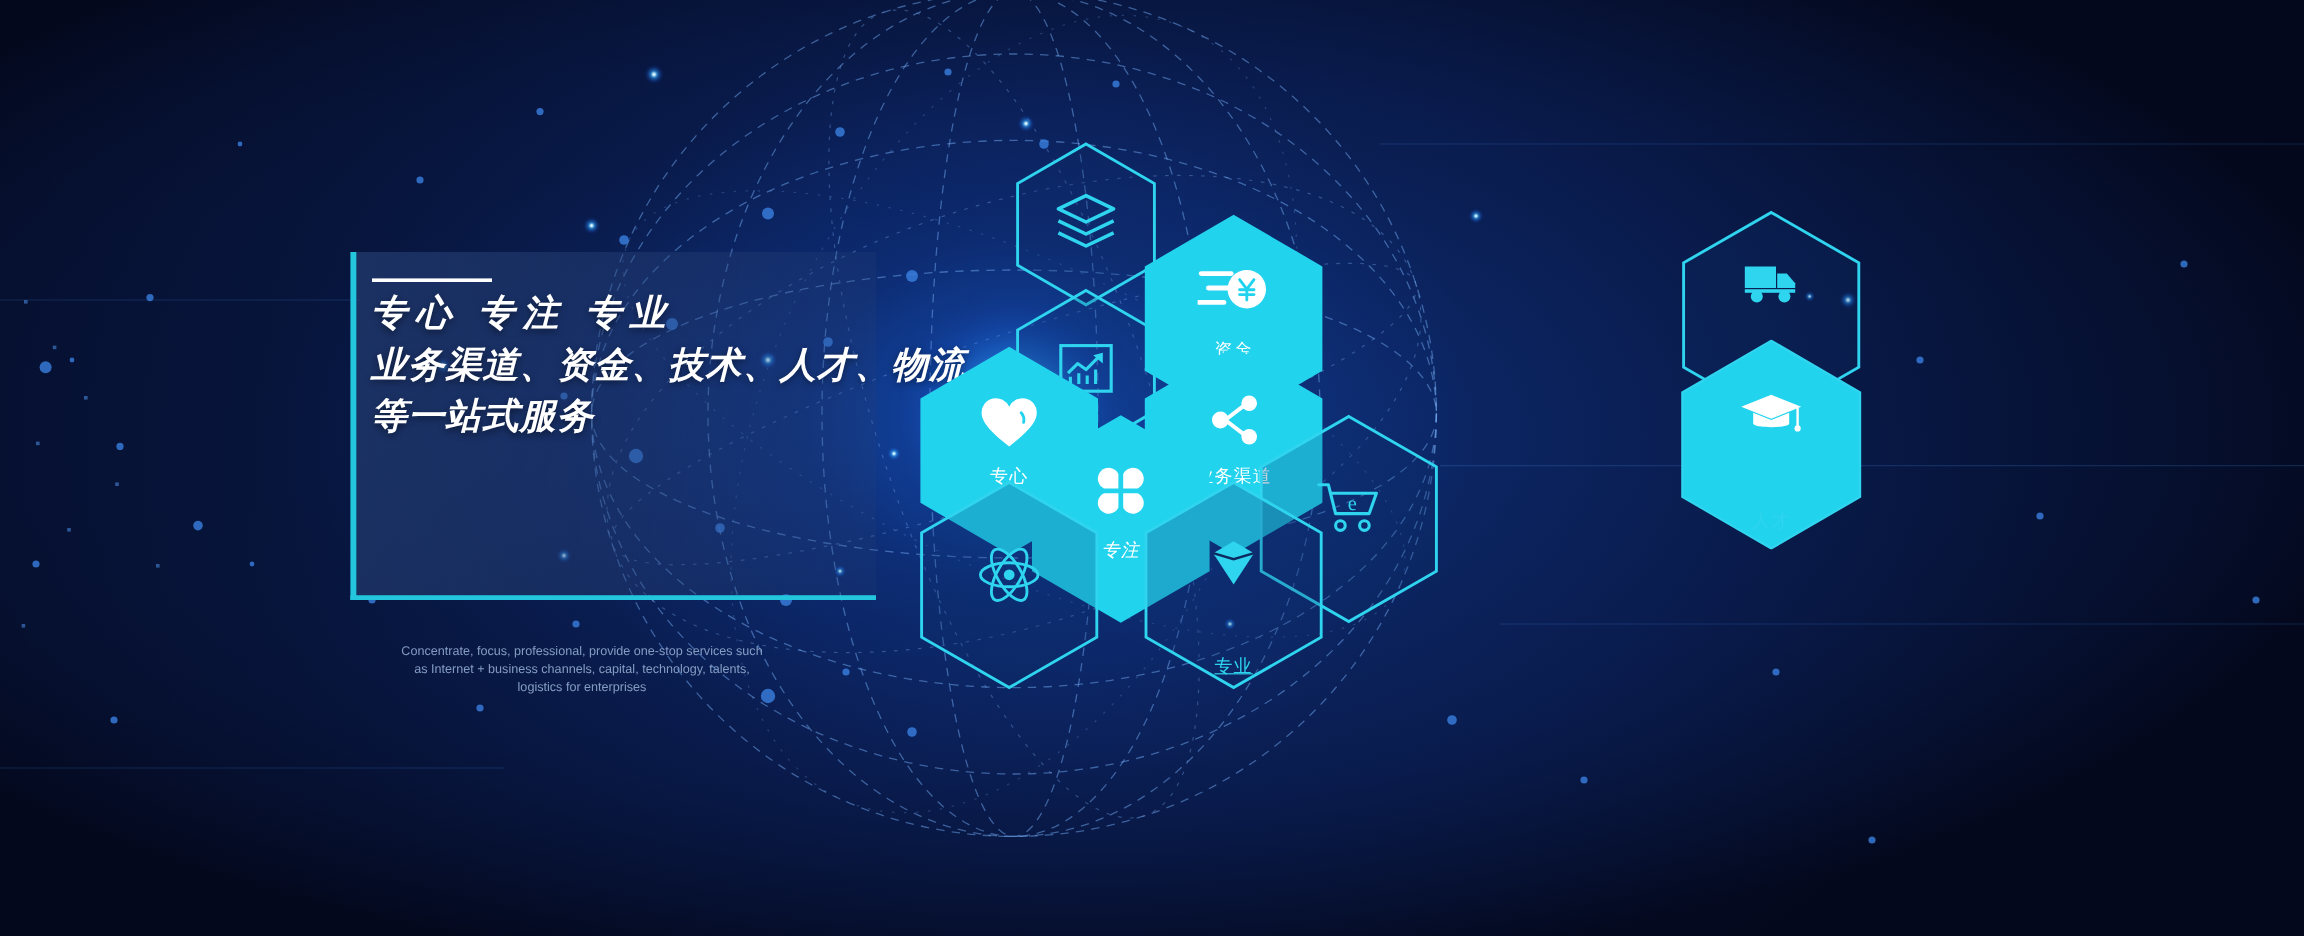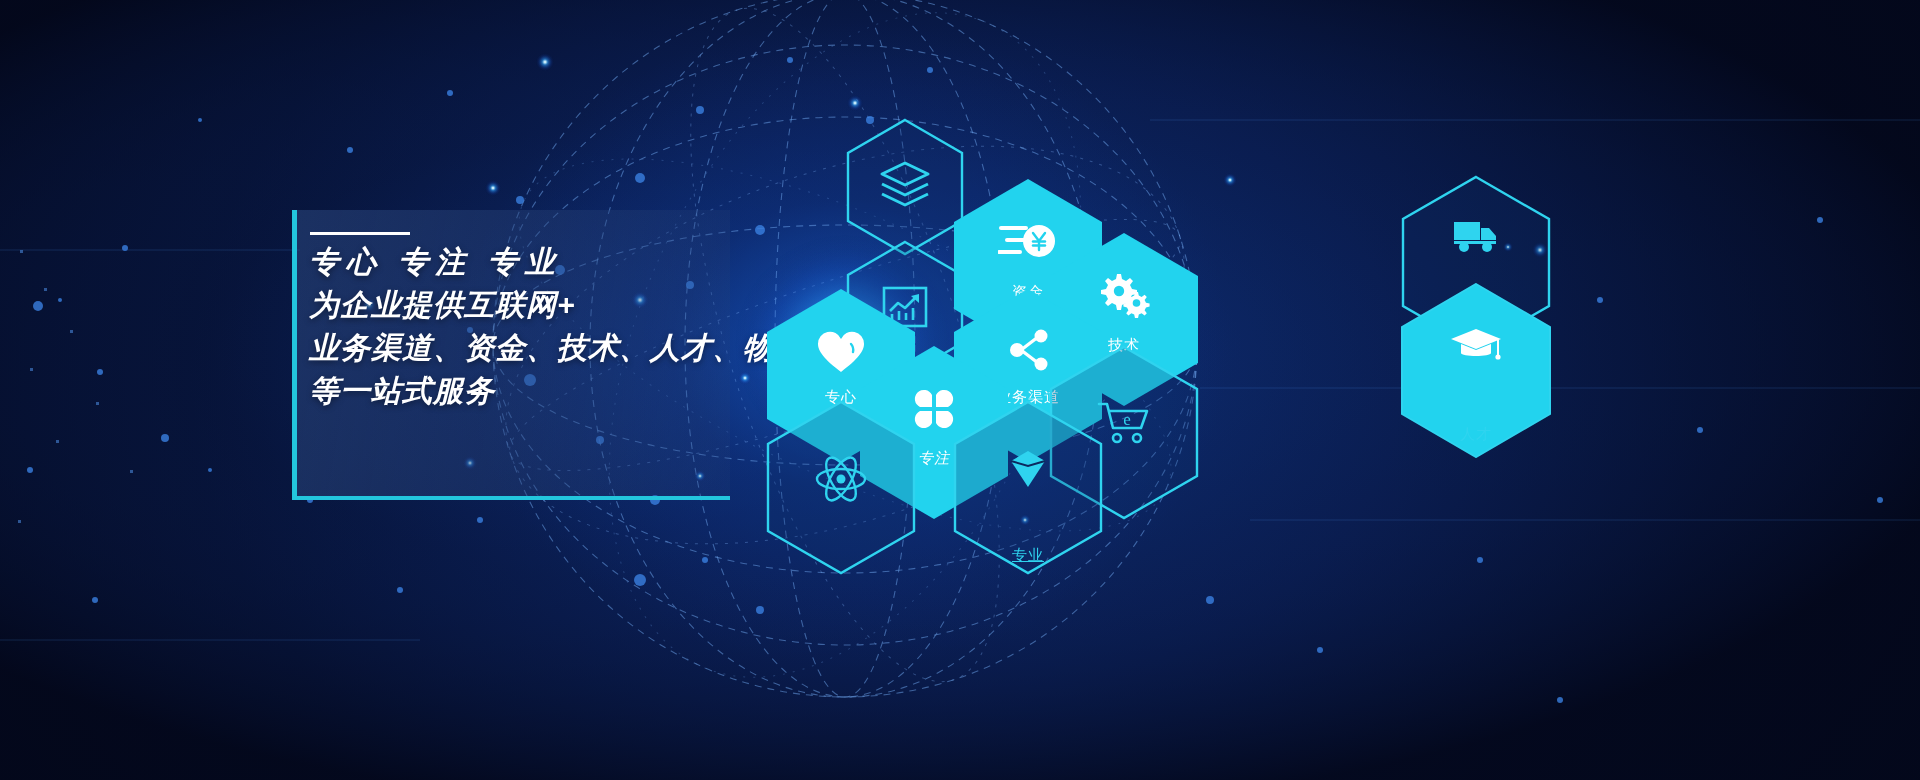--- a/index.html
+++ b/index.html
@@ -203,25 +203,25 @@
       <rect x="130" y="470" width="3" height="3"></rect>
         <rect x="18" y="520" width="3" height="3"></rect>
     </g>
   </svg>
 
   <div class="panel"></div>
   <div class="rule"></div>
 
   <div class="headline">
     <div class="hl-line sp">专心 专注 专业</div>
-    <div class="hl-line">为企业提供互联网+</div>
     <div class="hl-line">业务渠道、资金、技术、人才、物流</div>
     <div class="hl-line">等一站式服务</div>
   </div>
 
+  <div class="subtitle">Concentrate, focus, professional, provide one-stop services such as Internet + business channels, capital, technology, talents, logistics for enterprises</div>
 
   <div class="hexwrap">
 
     <div class="hex outline" style="left:845px;top:118px;">
       <svg class="shape" viewBox="0 0 120 138">
         <polygon points="60,2 117,35 117,103 60,136 3,103 3,35" fill="rgba(14,45,105,.25)" stroke="#2fd4ef" stroke-width="2.4"></polygon>
       </svg>
       <div class="ico" style="top:42px;">
         <svg width="52" height="50" viewBox="0 0 52 50">
           <g fill="none" stroke="#2fd4ef" stroke-width="3" stroke-linejoin="round">
@@ -270,36 +270,20 @@
             <polyline points="35,13 41,21 47,13"></polyline>
             <line x1="41" y1="21" x2="41" y2="30"></line>
             <line x1="35" y1="21.5" x2="47" y2="21.5"></line>
             <line x1="35" y1="25.5" x2="47" y2="25.5"></line>
           </g>
         </svg>
       </div>
       <div class="lab" style="top:105px;">资金</div>
     </div>
 
-    <div class="hex big solid" style="left:1048px;top:232px;">
-      <svg class="shape" viewBox="0 0 152 175">
-        <polygon points="76,1 150,44 150,131 76,174 2,131 2,44" fill="#22d3ee"></polygon>
-      </svg>
-      <div class="ico" style="top:40px;">
-        <svg width="54" height="46" viewBox="0 0 54 46">
-          <g fill="#fff">
-            <path d="M20 2 l4 0 1 5 4 2 4-3 3 3 -3 4 2 4 5 1 0 4 -5 1 -2 4 3 4 -3 3 -4-3 -4 2 -1 5 -4 0 -1-5 -4-2 -4 3 -3-3 3-4 -2-4 -5-1 0-4 5-1 2-4 -3-4 3-3 4 3 4-2z"></path>
-            <circle cx="22" cy="19" r="5.2" fill="#22d3ee"></circle>
-            <path d="M38 20 l3 0 .8 3.6 2.8 1.4 3-2.2 2.2 2.2 -2.2 3 1.4 2.8 3.6 .8 0 3 -3.6 .8 -1.4 2.8 2.2 3 -2.2 2.2 -3-2.2 -2.8 1.4 -.8 3.6 -3 0 -.8-3.6 -2.8-1.4 -3 2.2 -2.2-2.2 2.2-3 -1.4-2.8 -3.6-.8 0-3 3.6-.8 1.4-2.8 -2.2-3 2.2-2.2 3 2.2 2.8-1.4z"></path>
-            <circle cx="39.5" cy="31" r="3.8" fill="#22d3ee"></circle>
-          </g>
-        </svg>
-      </div>
-      <div class="lab" style="top:104px;">技术</div>
-    </div>
 
     <div class="hex big outline" style="left:1400px;top:175px;">
       <svg class="shape" viewBox="0 0 152 175">
         <polygon points="76,2 149,44 149,131 76,173 3,131 3,44" fill="rgba(14,48,110,.22)" stroke="#2fd4ef" stroke-width="2.4"></polygon>
       </svg>
       <div class="ico" style="top:45px;">
         <svg width="48" height="34" viewBox="0 0 48 34">
           <path d="M2 2 h26 v18 h-26z" fill="#2fd4ef"></path>
           <path d="M29 8 h8 l7 8 v4 h-15z" fill="#2fd4ef"></path>
           <rect x="2" y="21" width="42" height="3" fill="#2fd4ef"></rect>

